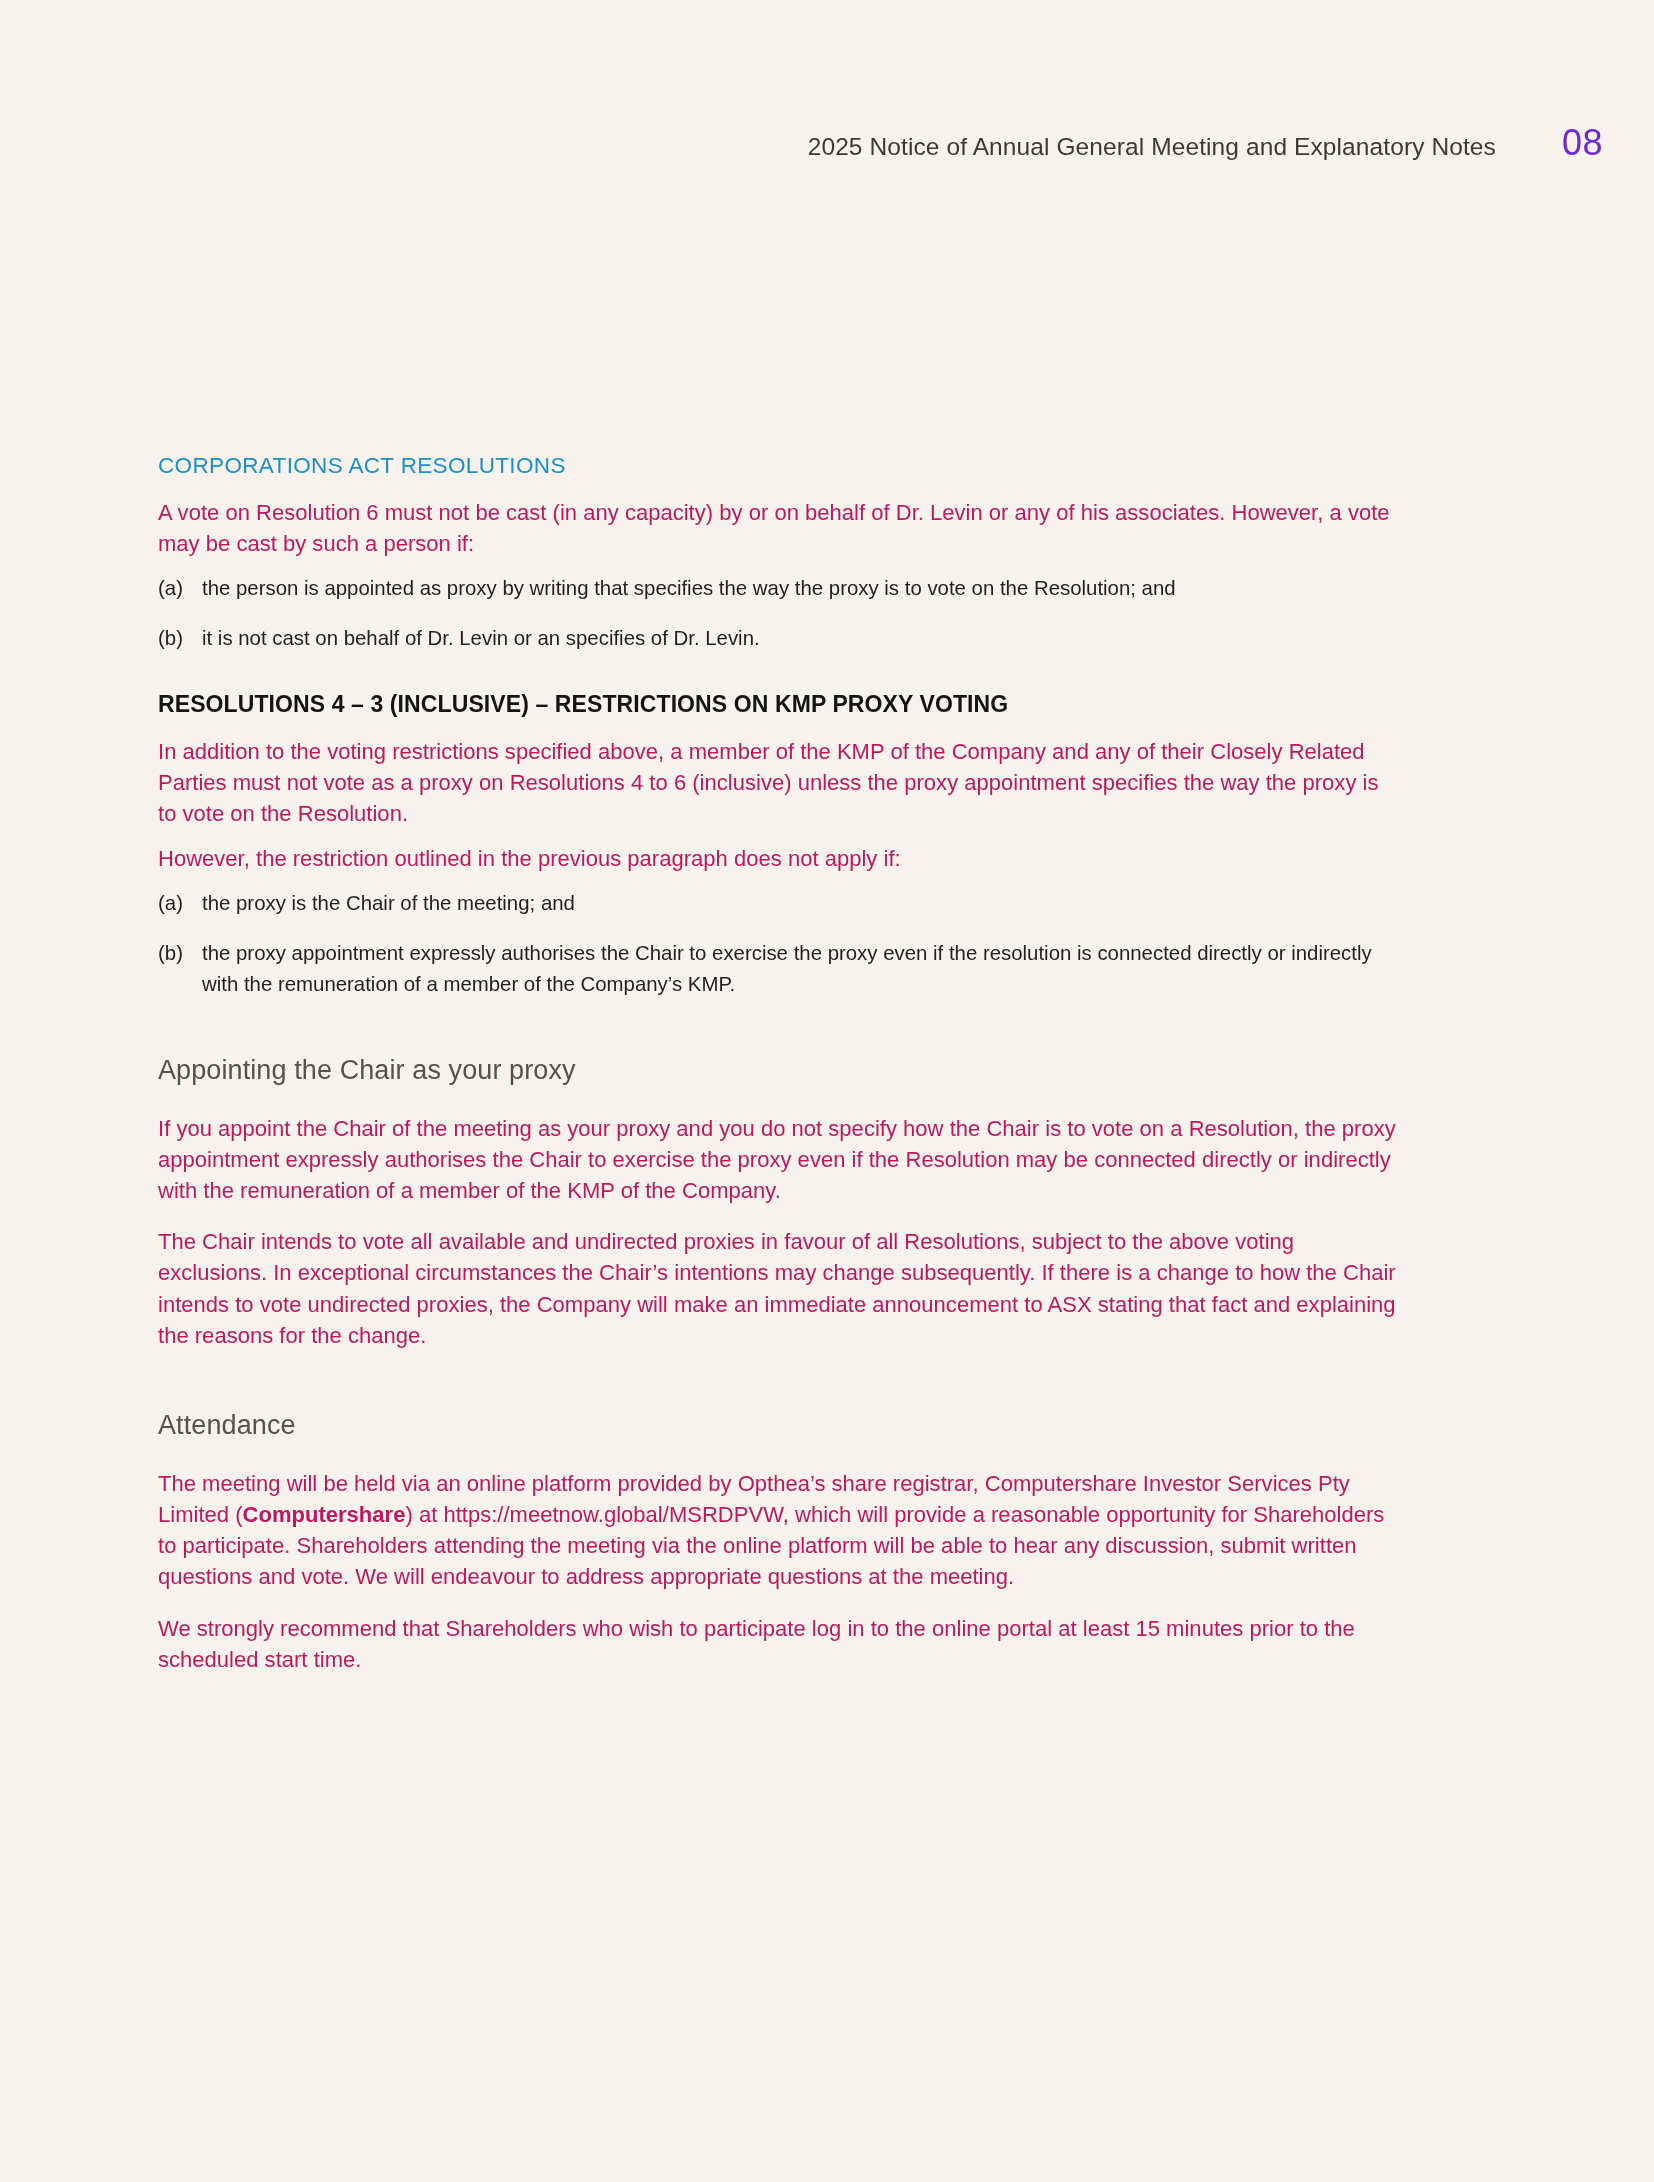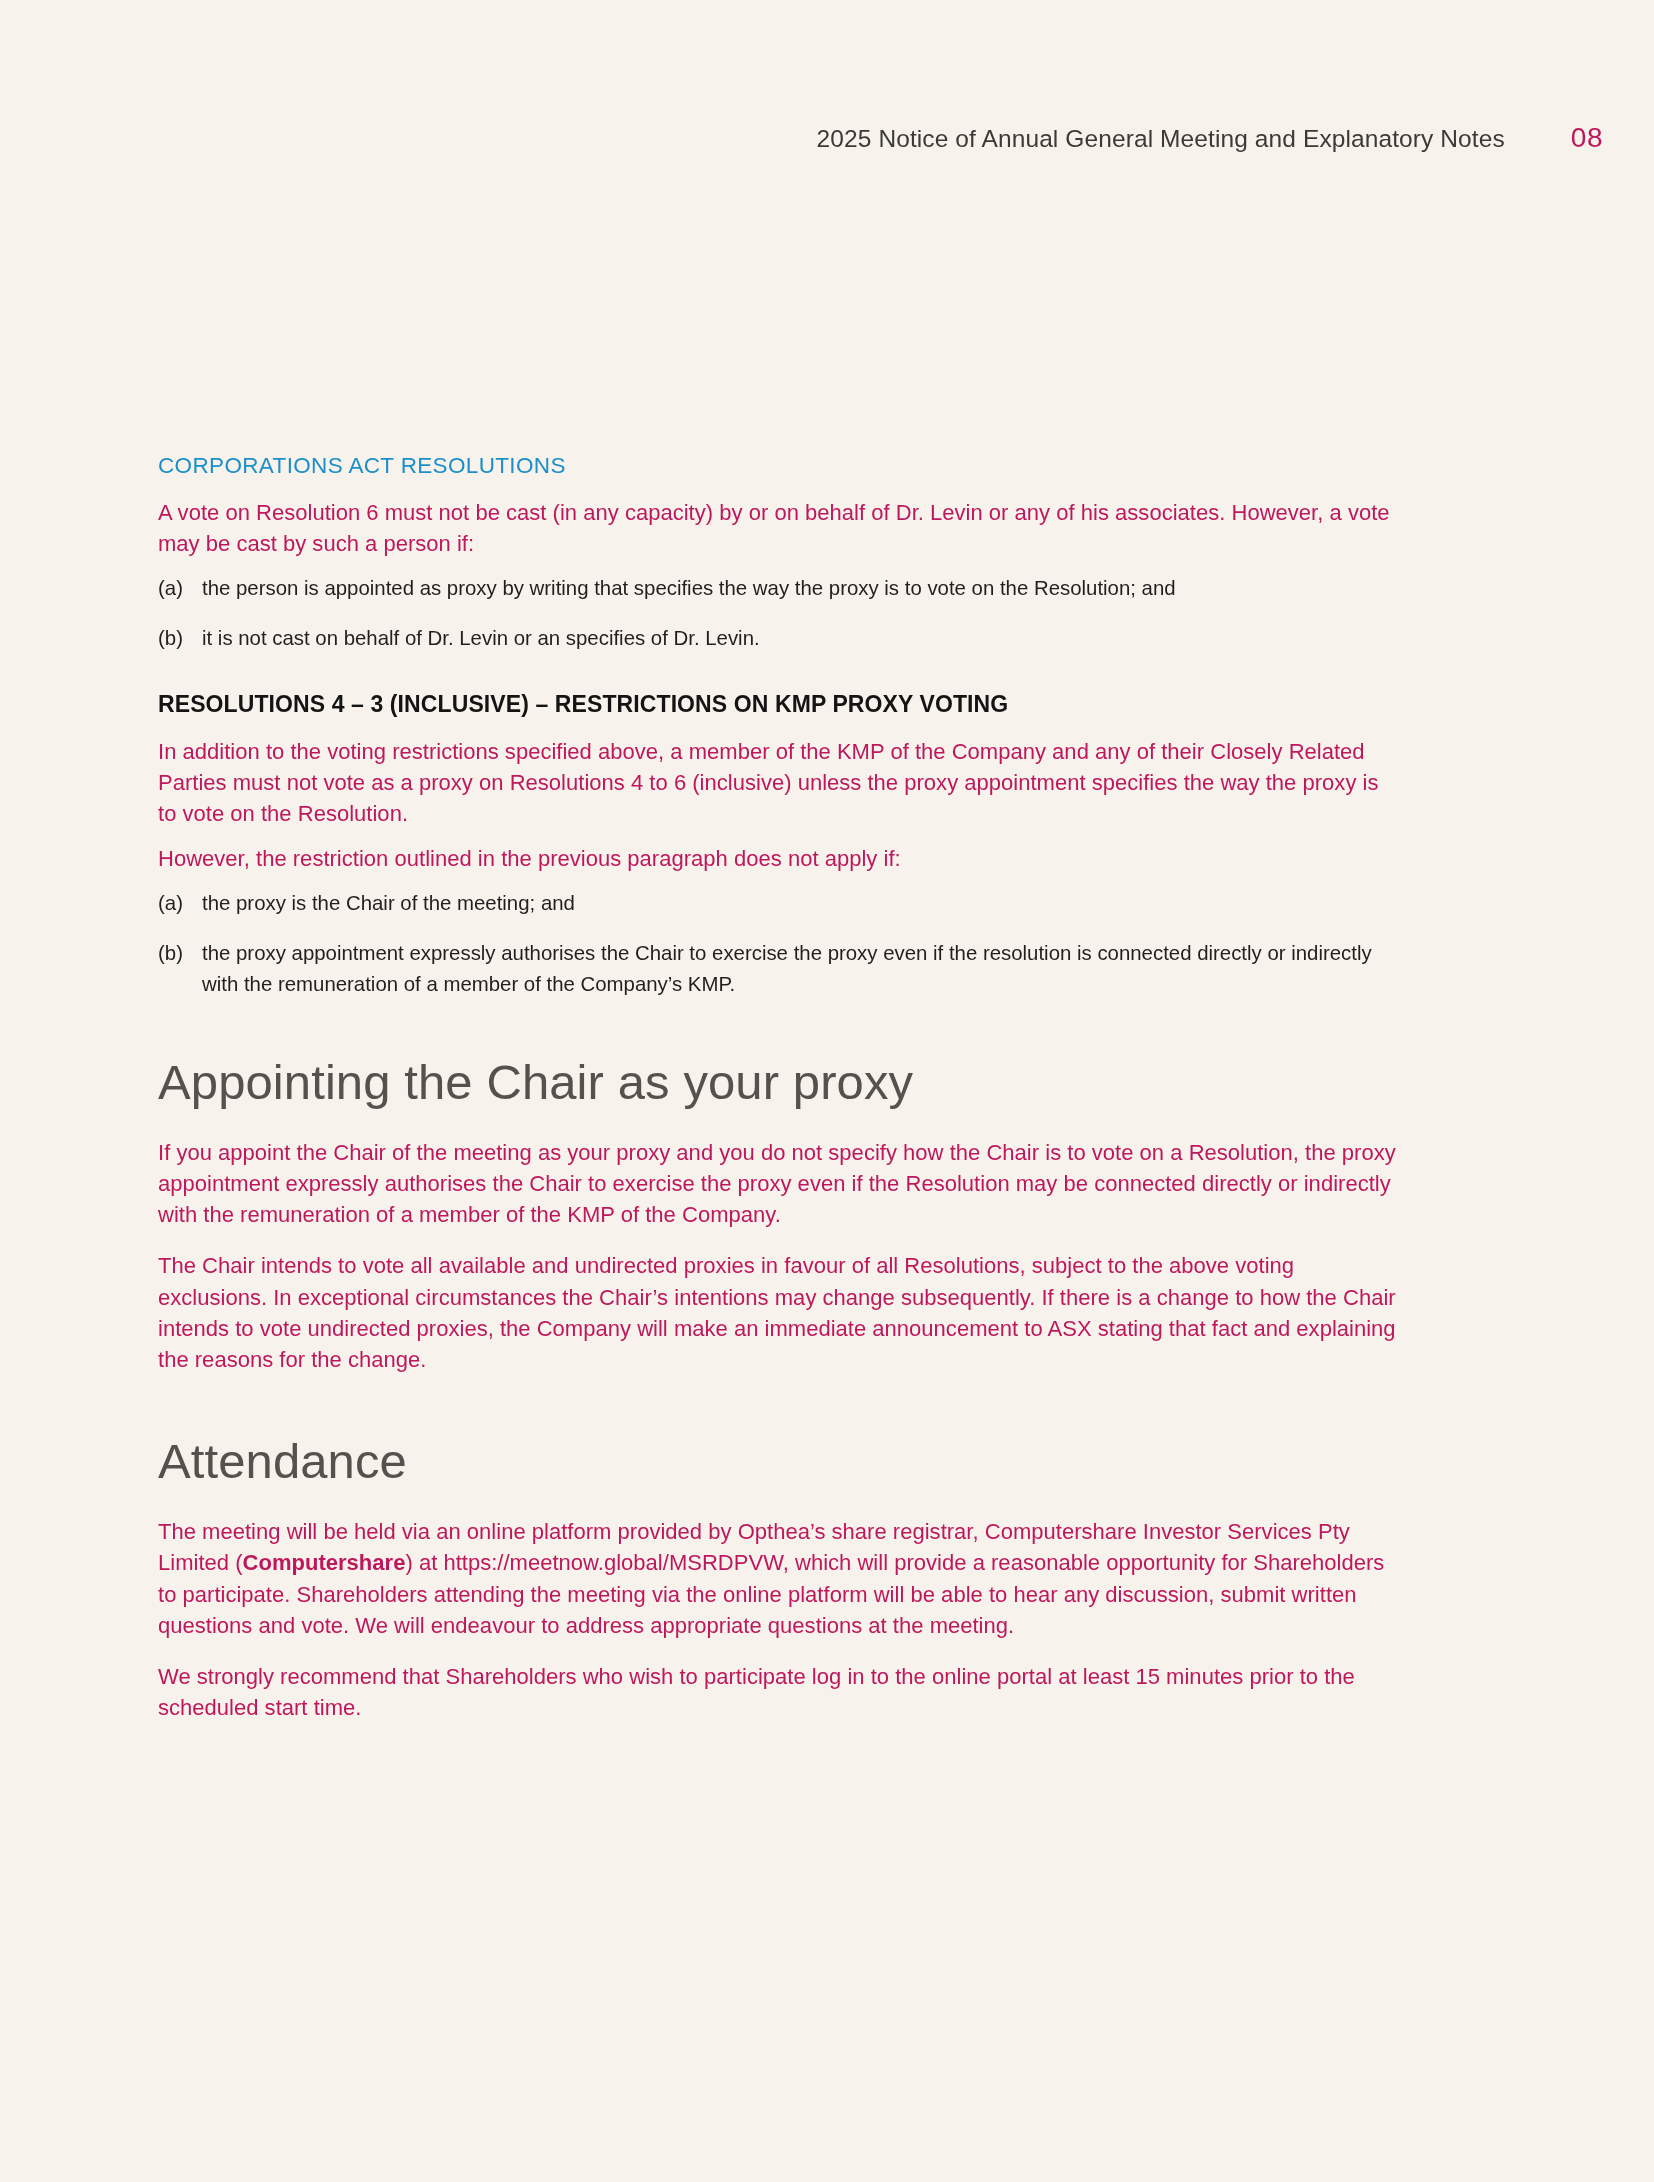--- a/index.html
+++ b/index.html
@@ -35,22 +35,22 @@
     padding-right: 51px;
   }
   .header-title {
     font-size: 24.5px;
     letter-spacing: 0.1px;
     color: #3d3a36;
     font-weight: 400;
     white-space: nowrap;
   }
   .header-pagenum {
-    font-size: 28px;
-    color: #be185d;
+    font-size: 36px;
+    color: #6d28d9;
     font-weight: 400;
     margin-left: 66px;
     letter-spacing: 0.5px;
   }
 
   
   .content {
     position: absolute;
     top: 452px;
     left: 158px;
@@ -70,21 +70,21 @@
     color: #141414;
     font-size: 23px;
     font-weight: 700;
     letter-spacing: 0.1px;
     margin: 36px 0 17px 0;
     line-height: 1.25;
   }
 
   .section-heading {
     color: #55524d;
-    font-size: 49px;
+    font-size: 27px;
     font-weight: 400;
     letter-spacing: 0.1px;
     line-height: 1.1;
     margin: 0;
   }
   .section-heading.sh-proxy { margin-top: 56px; margin-bottom: 27px; }
   .section-heading.sh-attendance { margin-top: 60px; margin-bottom: 27px; }
 
   p.body {
     font-size: 22px;

